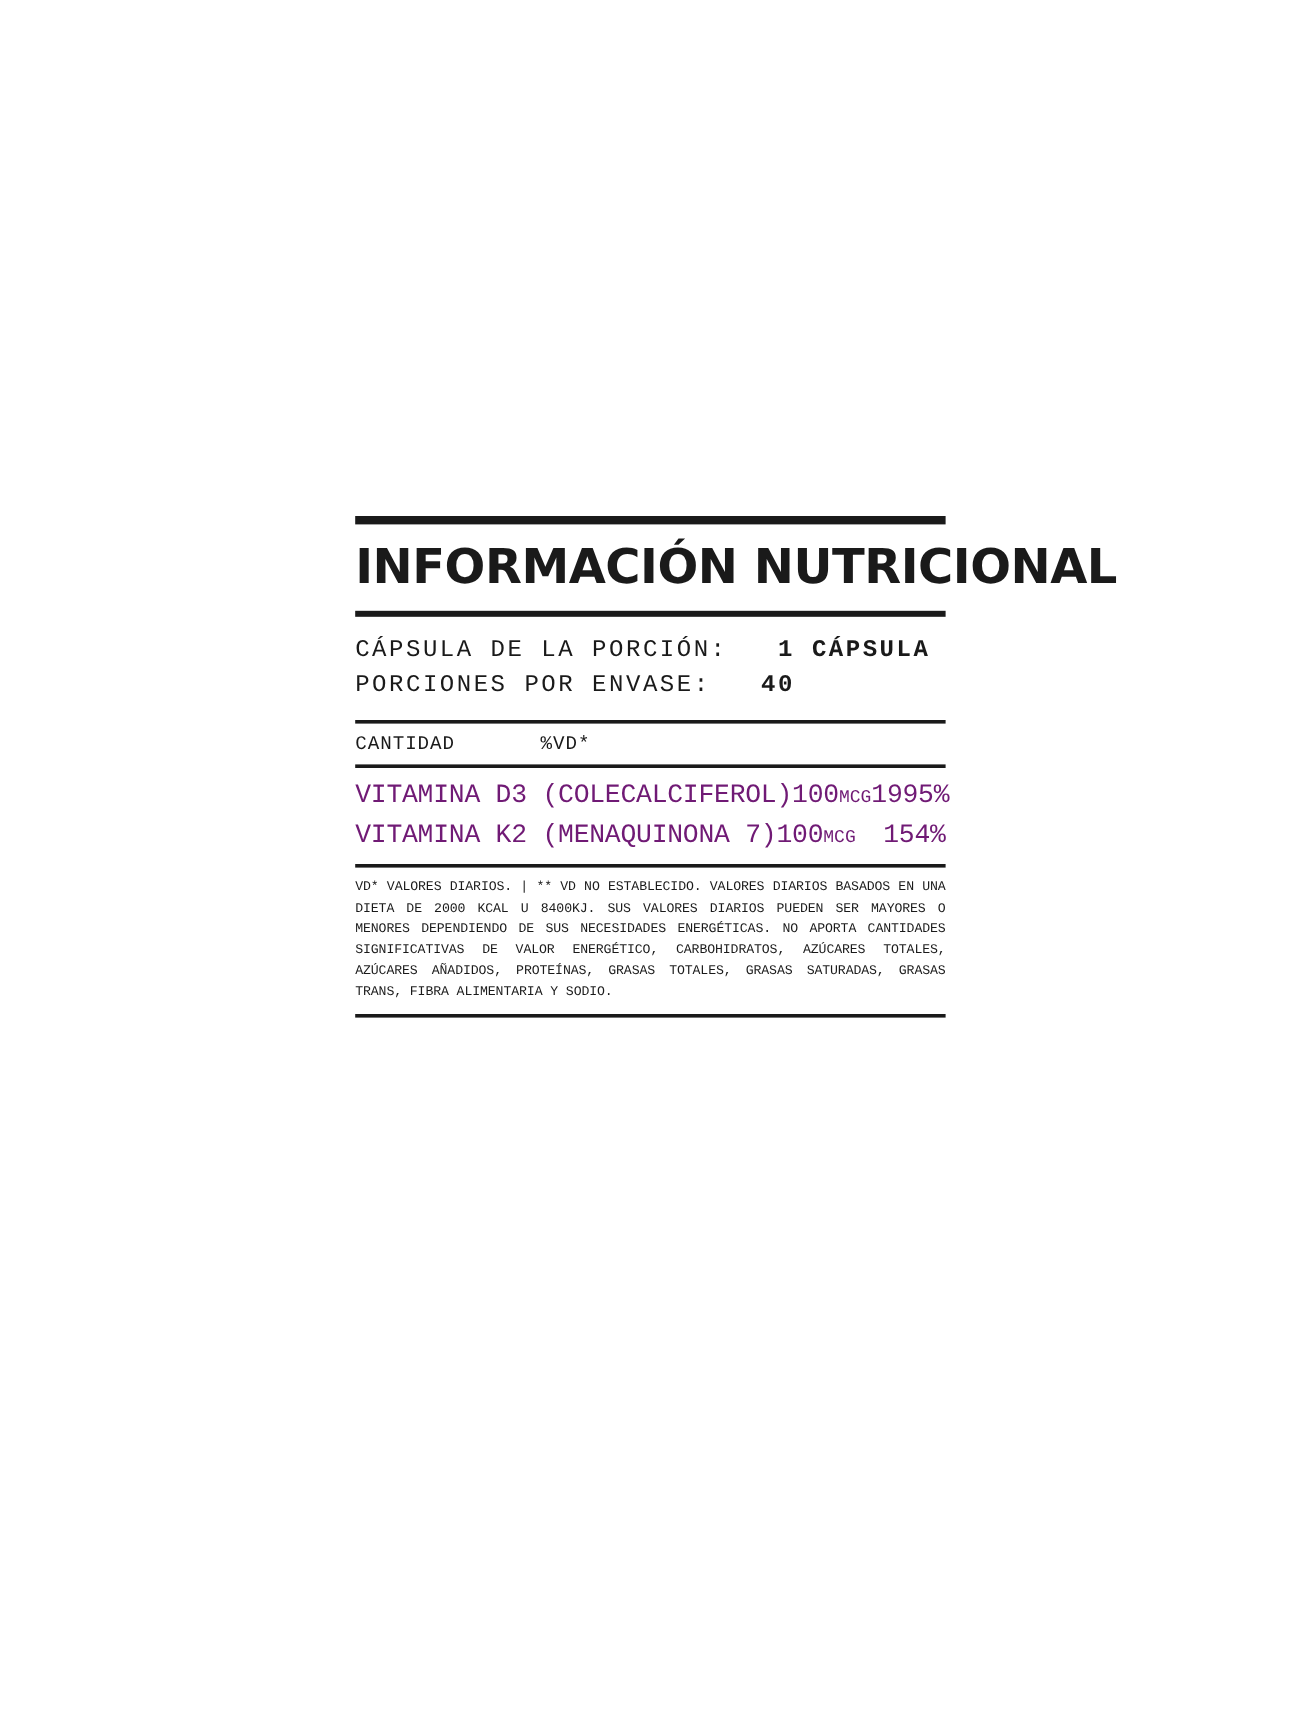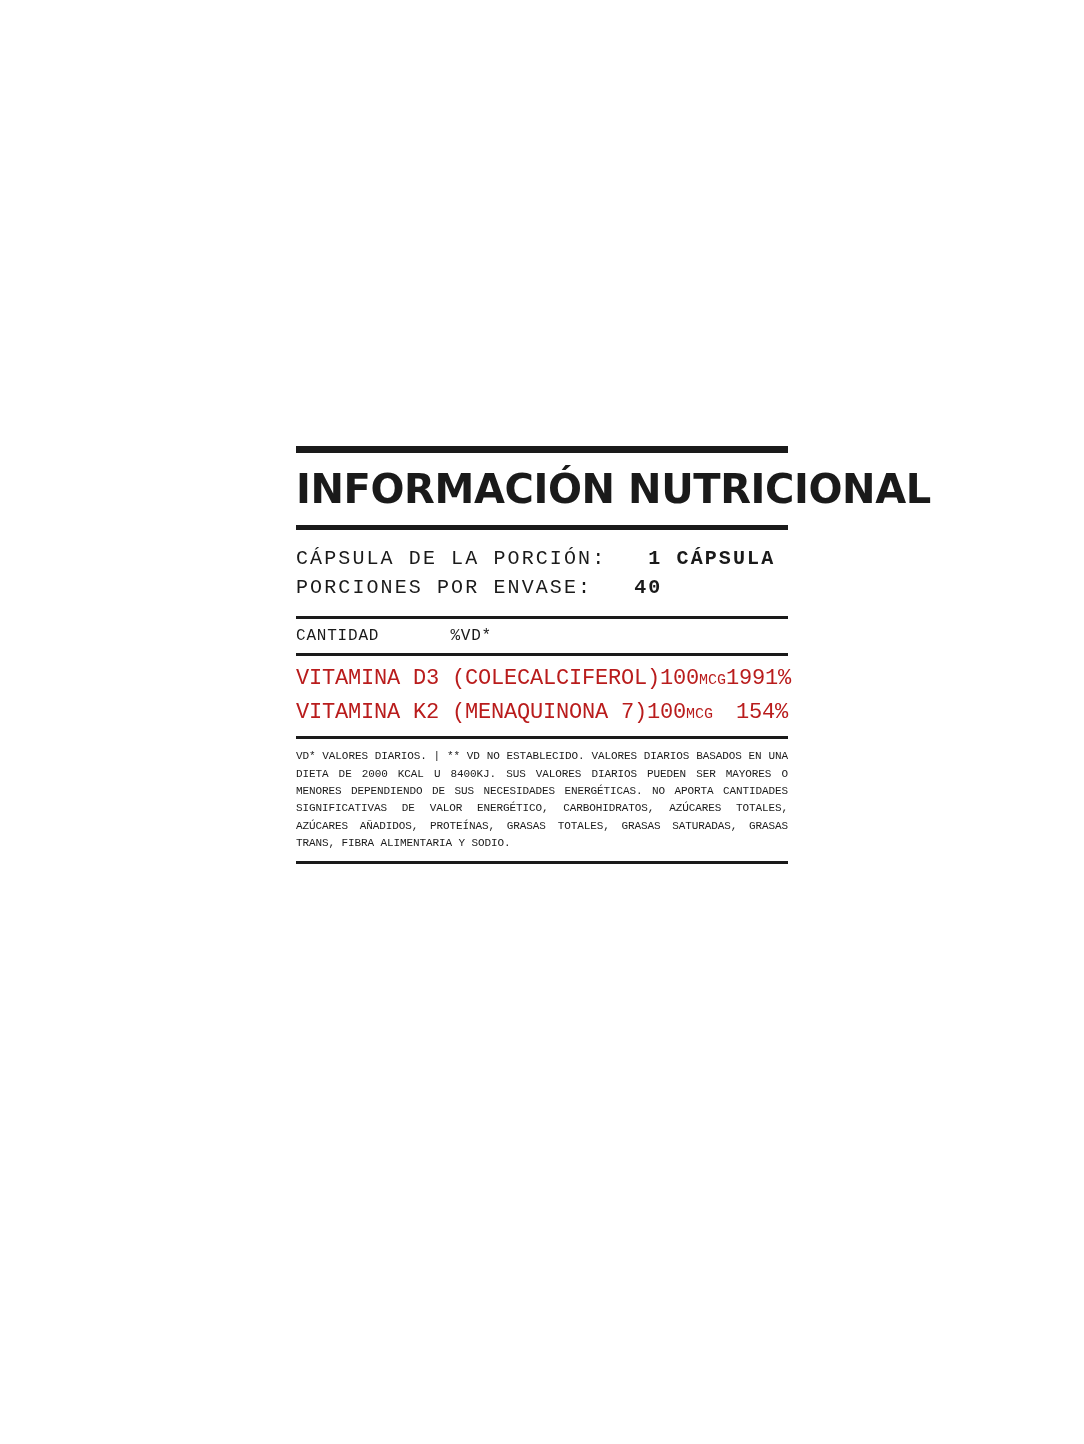--- a/index.html
+++ b/index.html
@@ -13,21 +13,21 @@
     height: 1444px;
     position: relative;
     font-family: "Liberation Sans", sans-serif;
     color: #1a1a1a;
     -webkit-font-smoothing: antialiased;
   }
 
   .panel {
     position: absolute;
     left: 296px;
-    top: 446px;
+    top: 430px;
     width: 492px;
   }
 
   
   .rule {
     background: #1a1a1a;
     width: 100%;
   }
   .rule-thick { height: 7px; }
   .rule-medium { height: 5px; }
@@ -88,21 +88,21 @@
   .nutrients {
     padding: 6px 0 6px 0;
   }
   .nut-row {
     display: flex;
     align-items: baseline;
     font-family: "Liberation Mono", "DejaVu Sans Mono", monospace;
     font-size: 22px;
     line-height: 1.55;
     letter-spacing: -0.2px;
-    color: #b91c1c;
+    color: #701a75;
     white-space: nowrap;
   }
   .nut-row .name {
     flex: 1 1 auto;
   }
   .nut-row .amount {
     width: 112px;
     text-align: left;
   }
   .nut-row .amount .unit {
@@ -155,21 +155,21 @@
     <span class="dv-h">%VD*</span>
   </div>
 
   <div class="rule rule-thin"></div>
 
   <div class="nutrients">
 
     <div class="nut-row">
       <span class="name">VITAMINA D3 (COLECALCIFEROL)</span>
       <span class="amount"><span>100</span><span class="unit">MCG</span></span>
-      <span class="dv">1991%</span>
+      <span class="dv">1995%</span>
     </div>
 
     <div class="nut-row">
       <span class="name">VITAMINA K2 (MENAQUINONA 7)</span>
       <span class="amount"><span>100</span><span class="unit">MCG</span></span>
       <span class="dv">154%</span>
     </div>
 
   </div>
 

